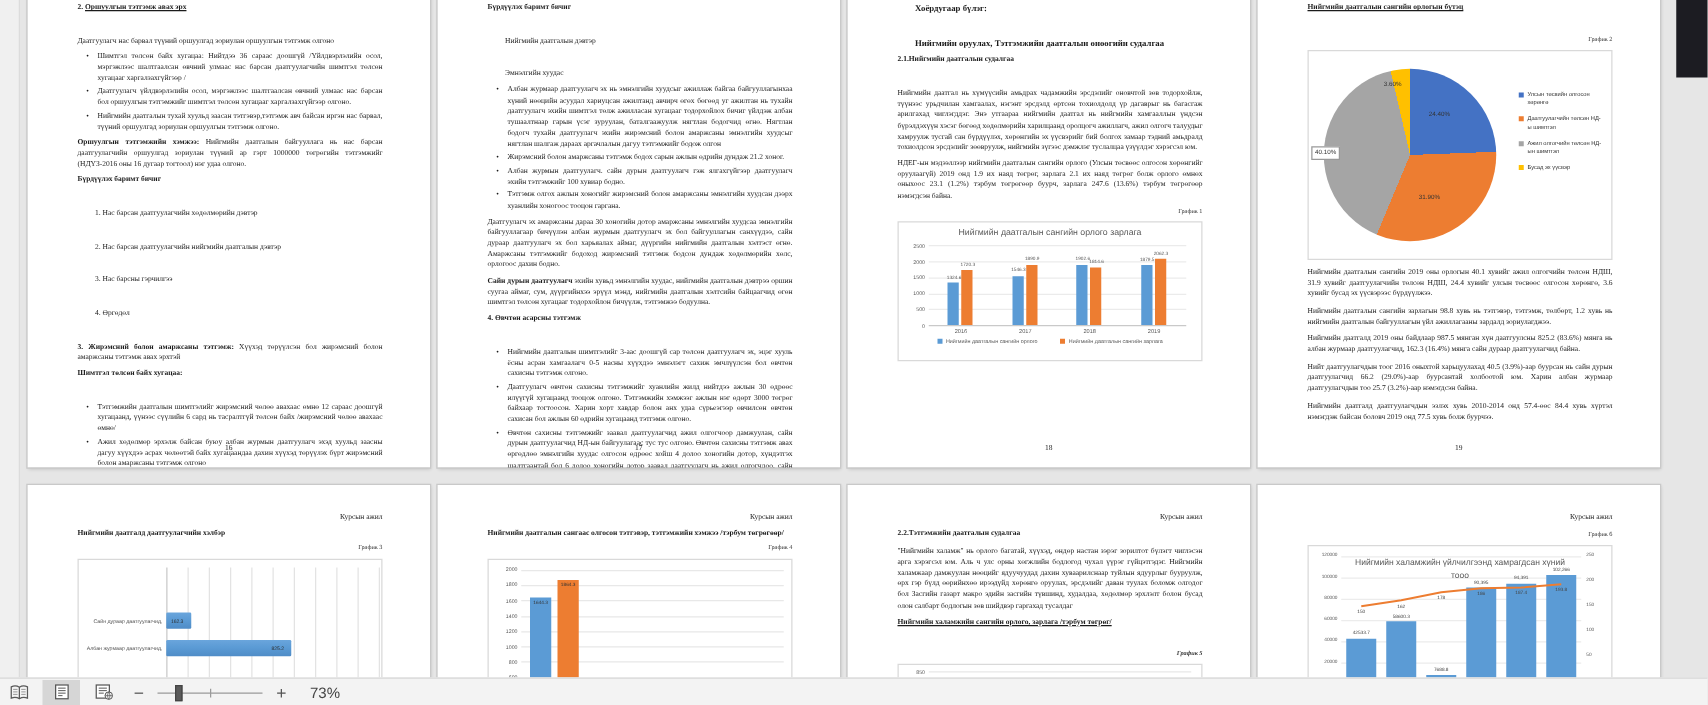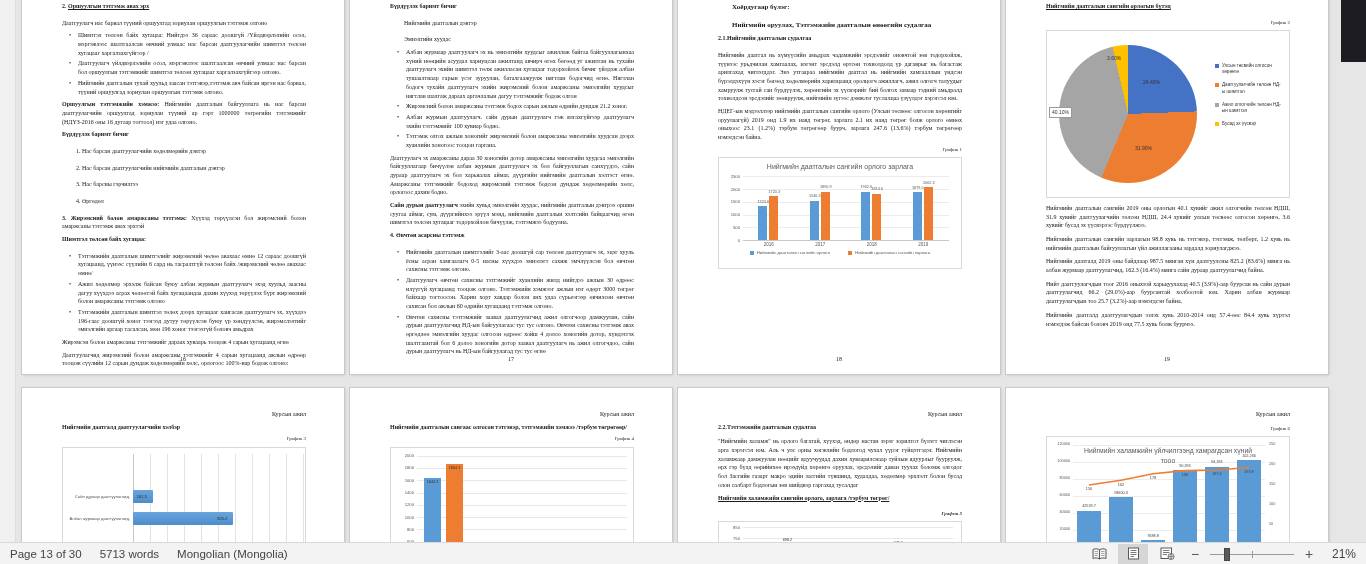--- a/index.html
+++ b/index.html
@@ -4,21 +4,21 @@
 <style>
   * { margin:0; padding:0; box-sizing:border-box; }
   html,body { width:1366px; height:564px; overflow:hidden; background:#e6e6e6; font-family:"Liberation Sans",sans-serif; }
   .canvas { position:absolute; left:0; top:0; right:0; bottom:22px; background:#e6e6e6; overflow:hidden; }
   .left-strip { position:absolute; left:0; top:0; bottom:0; width:16px; background:#f0f0f0; border-right:1px solid #dcdcdc; }
   .page { position:absolute; width:322px; height:452px; background:#fff; outline:1px solid #c9c9c9; box-shadow:1px 1px 3px rgba(0,0,0,.18); overflow:hidden; }
   .row0 { top:-78px; padding:80px 38px 0 40px; }
   .row1 { top:388px; padding:22px 38px 0 40px; }
   .doc { font-family:"Liberation Serif",serif; font-size:6px; line-height:1.45; color:#1b1b1b; text-align:justify; }
   .doc p { margin:0 0 4px; }
-  .doc .tight { margin-bottom:8px; }
+  .doc .tight { margin-bottom:18px; }
   .doc ul { list-style:none; margin:0 0 4px 14px; }
   .doc li { position:relative; margin:0 0 2px; padding-left:2px; }
   .doc li::before { content:"•"; position:absolute; left:-7px; }
   .h { font-weight:bold; }
   .u { text-decoration:underline; }
   .i { font-style:italic; }
   .ind { padding-left:14px; }
   .cap { font-size:5px; text-align:right; margin:0 0 2px; color:#333; }
   .pghead { font-size:6px; text-align:right; margin-bottom:14px; }
   .pgnum { position:absolute; bottom:12px; left:0; right:0; text-align:center; font-family:"Liberation Serif",serif; font-size:6px; color:#1b1b1b; }
@@ -338,25 +338,20 @@
           <div style="position: absolute; left: 161px; top: 35.54px; width: 18px; text-align: center; font-size: 3.8px; color: rgb(68, 68, 68); z-index: 5;">187.4</div>
           <div style="position: absolute; left: 193px; top: 32.98px; width: 18px; text-align: center; font-size: 3.8px; color: rgb(68, 68, 68); z-index: 5;">193.8</div>
         </div>
     </div>
   </section>
 </div>
 
 <div class="dark-corner"></div>
 
 <footer class="status">
-  <div class="s-left">
-    <span class="s-item">Page 13 of 30</span>
-    <span class="s-item">5713 words</span>
-    <span class="s-item">Mongolian (Mongolia)</span>
-  </div>
   <div class="s-right">
     <span class="viewbtn">
       <svg width="15" height="12" viewBox="0 0 15 12">
           <path d="M1 1.5 C3 .5 5.5 .5 7.5 1.8 C9.5 .5 12 .5 14 1.5 V10.5 C12 9.7 9.5 9.7 7.5 11 C5.5 9.7 3 9.7 1 10.5 Z M7.5 1.8 V11" fill="none" stroke="#585858" stroke-width="1"></path>
           <path d="M2.5 3.5 H6 M2.5 5.5 H6 M2.5 7.5 H6 M9 3.5 H12.5 M9 5.5 H12.5 M9 7.5 H12.5" stroke="#8a8a8a" stroke-width=".7"></path>
         </svg>
     </span>
     <span class="viewbtn active">
       <svg width="13" height="13" viewBox="0 0 13 13">
           <rect x="1.5" y="1" width="10" height="11" fill="#fff" stroke="#585858"></rect>
@@ -371,15 +366,15 @@
           <path d="M8.2 9.5 H13.8 M11 6.7 C9.7 8.4 9.7 10.6 11 12.3 C12.3 10.6 12.3 8.4 11 6.7" fill="none" stroke="#585858" stroke-width=".6"></path>
         </svg>
     </span>
     <span class="zoombtn">−</span>
     <span class="ztrack">
       <span class="line"></span>
       <span class="mid"></span>
       <span class="thumb"></span>
     </span>
     <span class="zoombtn">+</span>
-    <span class="zpct">21%</span>
+    <span class="zpct">73%</span>
   </div>
 </footer>
 
 </body></html>

